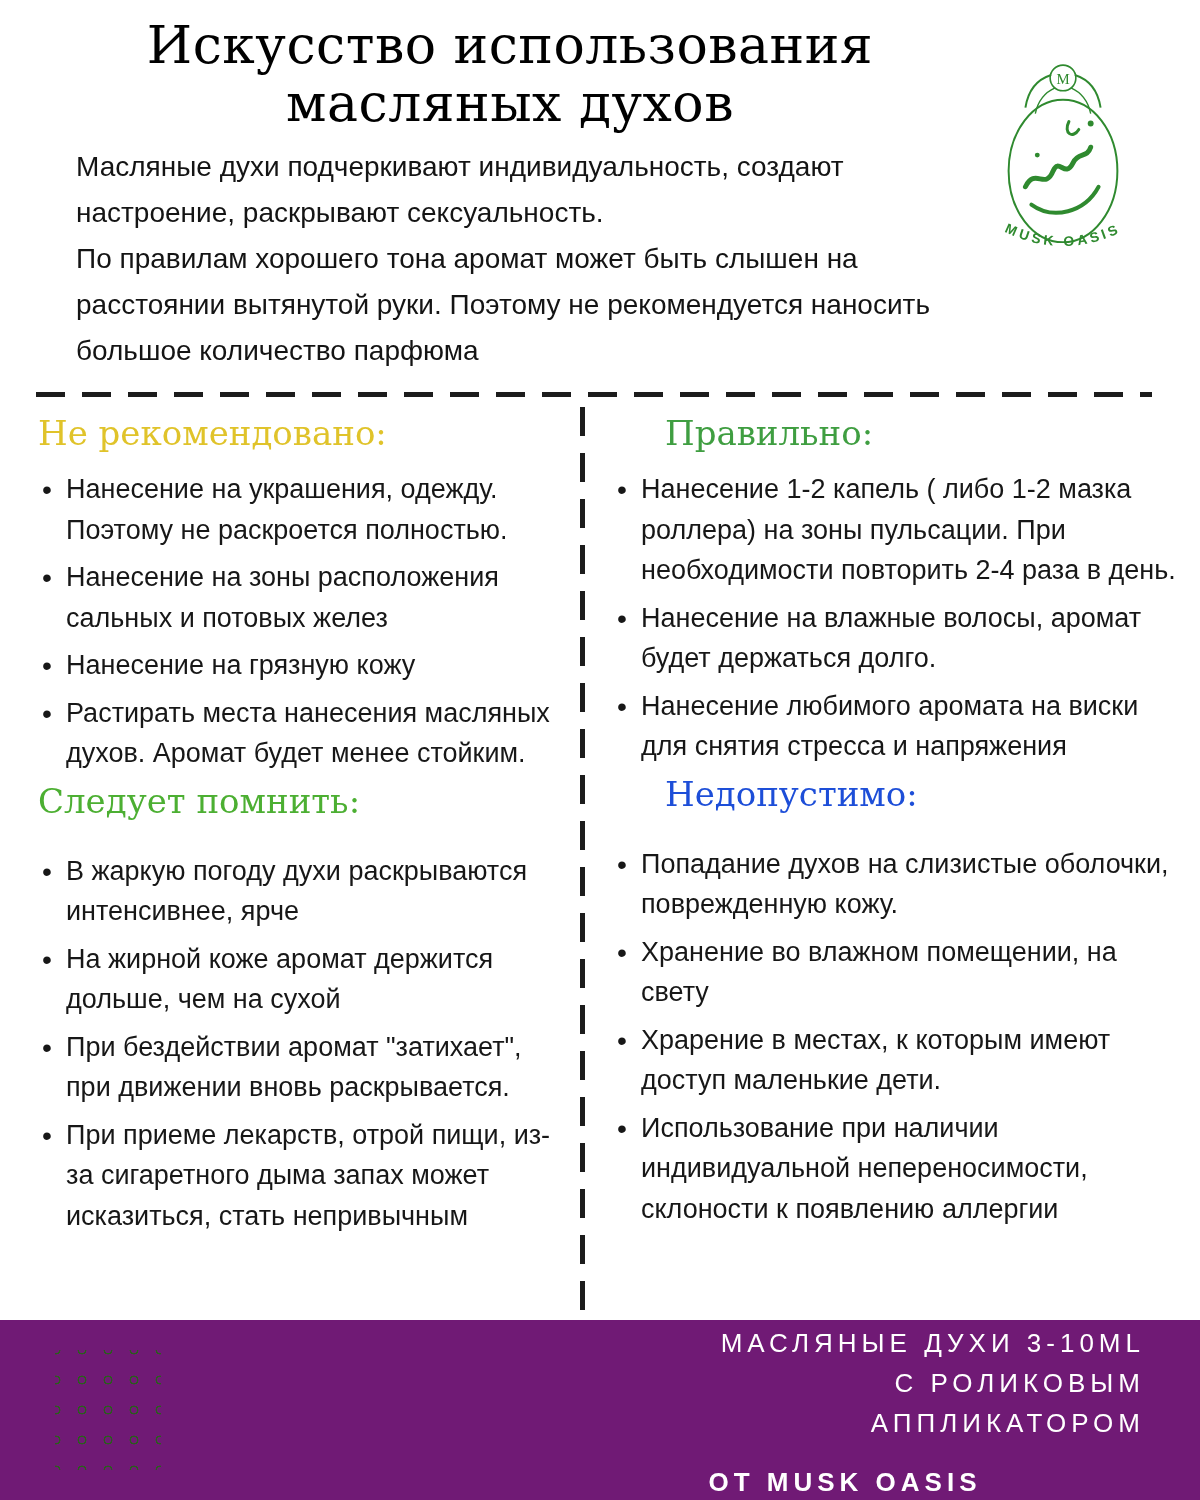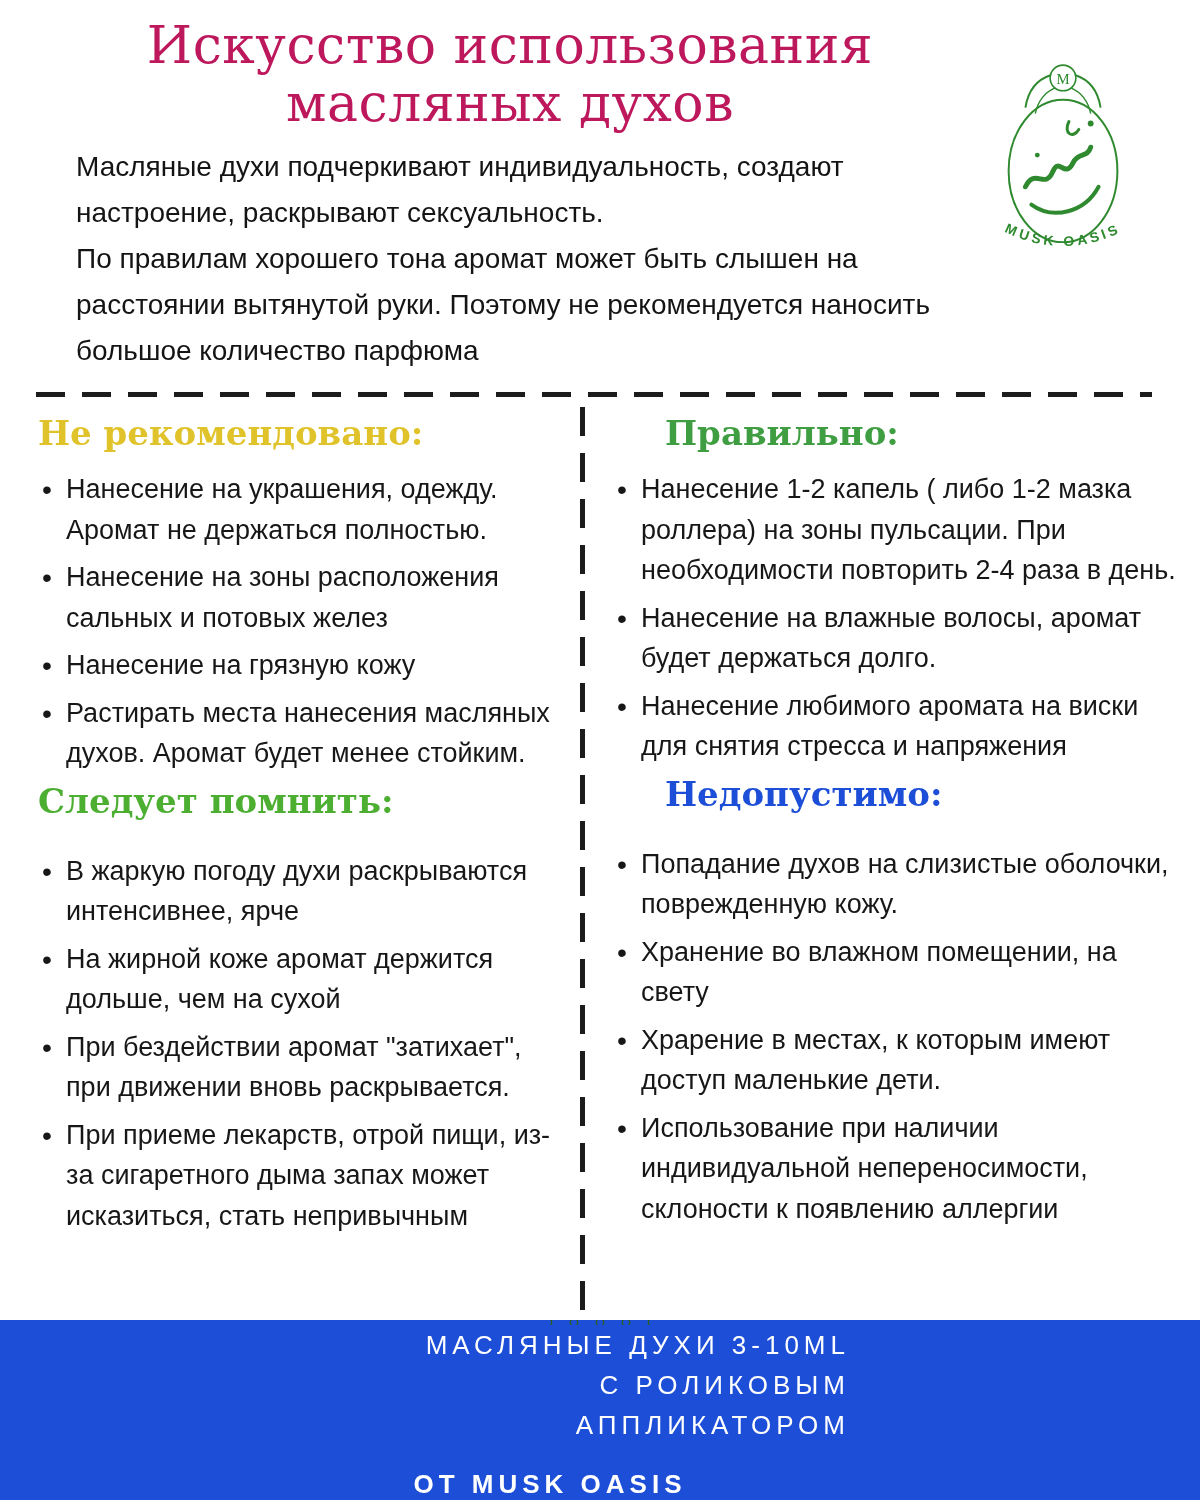--- a/index.html
+++ b/index.html
@@ -12,21 +12,21 @@
   .page { position:relative; width:1200px; height:1500px; overflow:hidden; background:#ffffff; }
 
   
   .header { position:relative; padding-top:16px; }
   .title {
     width:940px; margin-left:40px;
     text-align:center;
     font-family:"DejaVu Serif","Liberation Serif",serif;
     font-weight:400;
     font-size:52px; line-height:1.12;
-    color:#be185d; letter-spacing:0.5px;
+    color:#000000; letter-spacing:0.5px;
   }
   .intro { margin:12px 0 0 76px; width:905px; font-size:28px; line-height:46px; color:#141414; }
   .intro p { margin:0; }
   .logo { position:absolute; top:60px; right:48px; width:178px; height:210px; }
 
   
   .h-dash {
     height:5px; margin:18px 48px 0 36px;
     background:repeating-linear-gradient(90deg,#1c1c1c 0 29px,transparent 29px 46px);
   }
@@ -35,40 +35,39 @@
     background:repeating-linear-gradient(180deg,#1c1c1c 0 29px,transparent 29px 46px);
   }
 
   
   .columns { display:flex; align-items:stretch; padding:10px 20px 0 36px; height:915px; overflow:hidden; }
   .col-left { width:528px; flex:0 0 528px; }
   .col-right { flex:1; padding-left:26px; }
 
   .sec-title {
     font-family:"DejaVu Serif","Liberation Serif",serif;
-    font-weight:700; font-size:34px;
+    font-weight:400; font-size:34px;
     margin:6px 0 16px 2px;
   }
   .col-right .sec-title { padding-left:52px; }
   .sec-title.second { margin-bottom:30px; }
 
   ul.bullets { list-style:none; }
   ul.bullets li {
     position:relative; margin:0 0 7px 30px;
     font-size:27px; line-height:1.5; color:#171717;
   }
   ul.bullets li::before { content:"•"; position:absolute; left:-24px; top:-1px; font-size:1.05em; }
 
   
   .footer {
     position:absolute; left:0; bottom:0; width:1200px; height:180px;
-    background:#1d4ed8;
+    background:#701a75;
     display:flex; align-items:center; justify-content:space-between;
     padding:0 55px;
-    flex-direction:column;
   }
   .dots {
     width:106px; height:120px;
     background-image:radial-gradient(circle 5px at center, rgba(0,0,0,0) 2.9px, #2b5c1e 3px 4.4px, rgba(0,0,0,0) 4.6px);
     background-size:26px 30px;
     background-position:center;
   }
   .footer-text { width:500px; color:#ffffff; }
   .footer-text p { letter-spacing:5px; }
   .f-line { font-size:26px; line-height:40px; text-align:right; font-weight:400; }
@@ -118,21 +117,21 @@
   </header>
 
   <div class="h-dash"></div>
 
   <main class="columns">
 
     <div class="col-left">
       <h2 class="sec-title" style="color: rgb(224, 195, 42);">Не рекомендовано:</h2>
       <ul class="bullets">
 
-      <li>Нанесение на украшения, одежду. Аромат не держаться полностью.</li>
+      <li>Нанесение на украшения, одежду. Поэтому не раскроется полностью.</li>
           <li>Нанесение на зоны расположения сальных и потовых желез</li>
           <li>Нанесение на грязную кожу</li>
           <li>Растирать места нанесения масляных духов. Аромат будет менее стойким.</li>
         </ul>
 
       <h2 class="sec-title second" style="color: rgb(76, 175, 50);">Следует помнить:</h2>
       <ul class="bullets">
 
       <li>В жаркую погоду духи раскрываются интенсивнее, ярче</li>
           <li>На жирной коже аромат держится дольше, чем на сухой</li>

